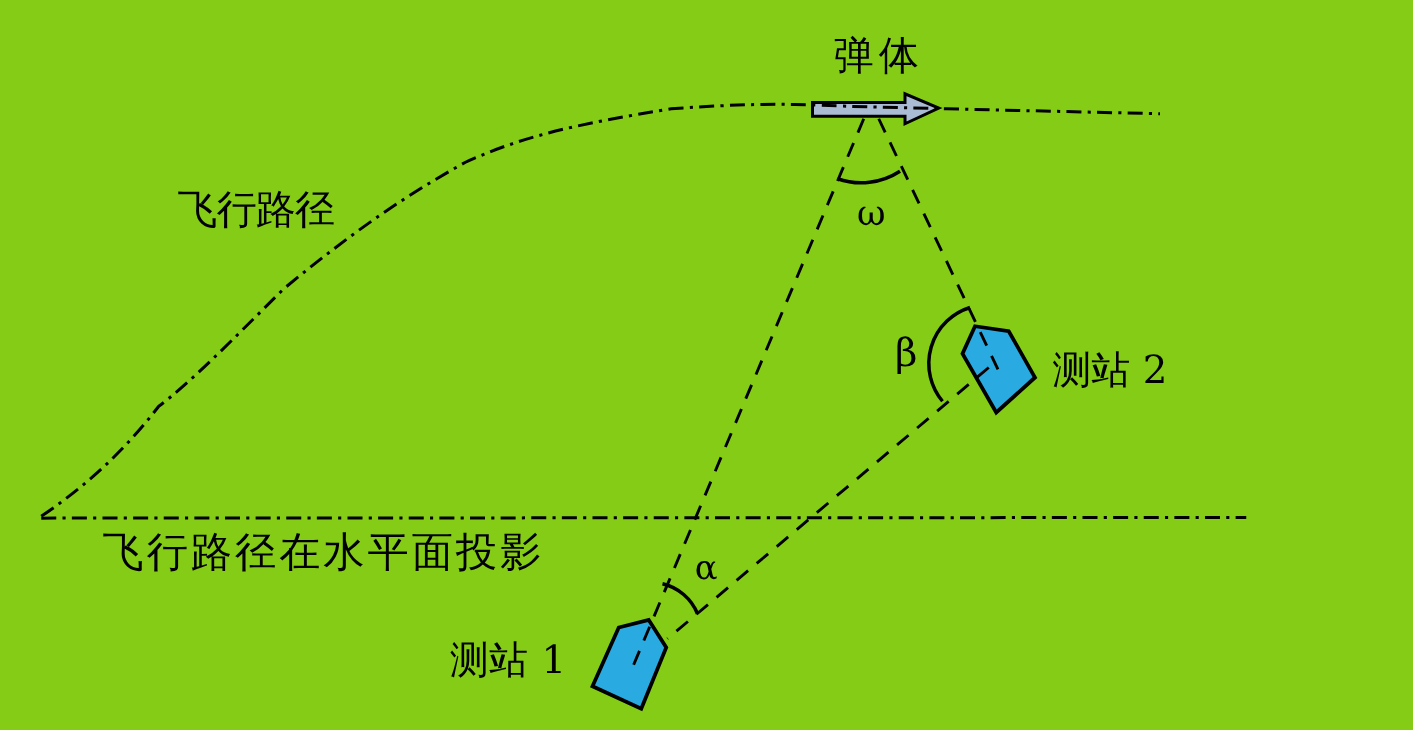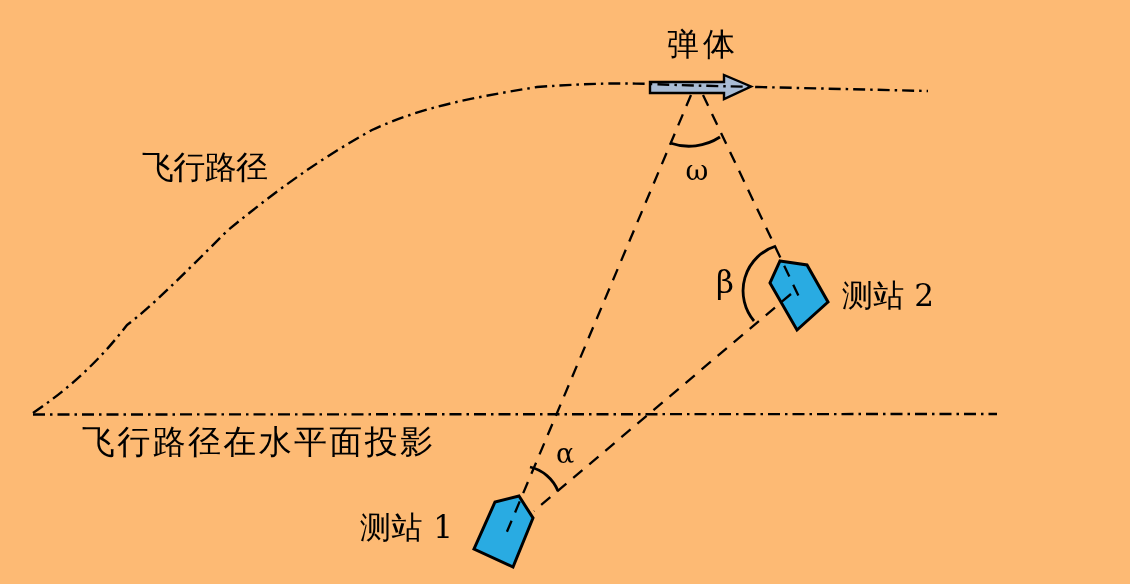--- a/index.html
+++ b/index.html
@@ -4,21 +4,21 @@
 <style>
   html, body {
     margin: 0;
     padding: 0;
     background: #ffffff;
   }
   .canvas {
     position: relative;
     width: 1130px;
     height: 584px;
-    background: #fdba74;
+    background: #84cc16;
     overflow: hidden;
   }
   svg {
     display: block;
   }
   .cjk-label {
     font-family: "DejaVu Serif", "Liberation Serif", serif;
     fill: #000000;
   }
   .greek-label {

